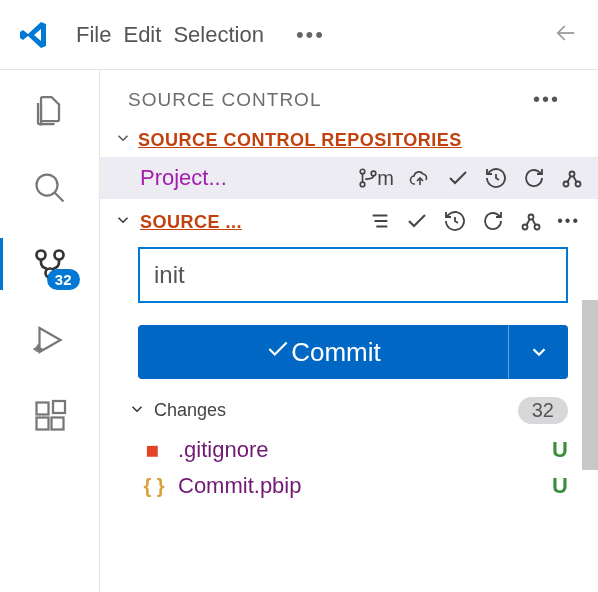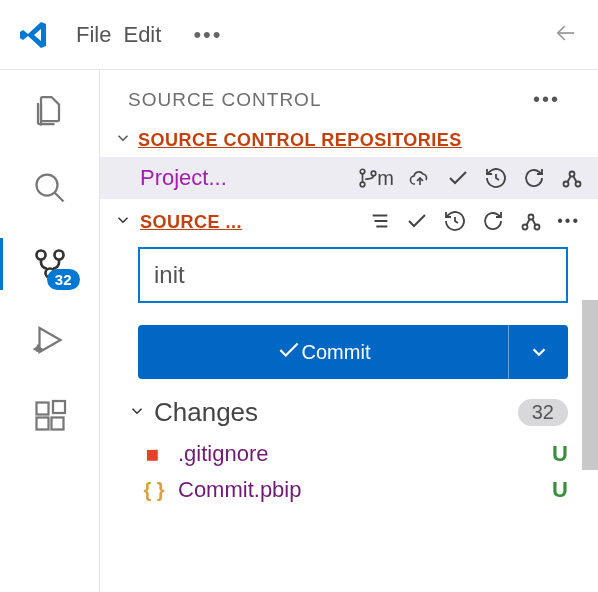--- a/index.html
+++ b/index.html
@@ -170,38 +170,38 @@
       cursor: pointer;
       border-radius: 4px;
       overflow: hidden;
     }
     .commit-btn-main {
       flex: 1;
       display: flex;
       align-items: center;
       justify-content: center;
       gap: 0;
-      font-size: 20px;
+      font-size: 26px;
     }
     .commit-btn-split {
       width: 60px;
       height: 100%;
       border-left: 1px solid rgba(255,255,255,0.4);
       display: flex;
       align-items: center;
       justify-content: center;
     }
 
     .changes-header {
       display: flex;
       align-items: center;
       padding: 18px 30px 8px 28px;
       gap: 8px;
     }
-    .changes-title { font-size: 26px; color: #444; }
+    .changes-title { font-size: 18px; color: #444; }
     .changes-count {
       margin-left: auto;
       background: #d8d8da;
       color: #555;
       border-radius: 16px;
       padding: 2px 14px;
       font-size: 20px;
     }
 
     .file-row {
@@ -226,20 +226,21 @@
 
 <div class="titlebar">
   <span class="vscode-logo">
     <svg viewBox="0 0 32 32" width="32" height="32">
       <path d="M23 3 L28 5 L28 27 L23 29 L10 17 L5 21 L2 19 L2 13 L5 11 L10 15 Z M23 10 L16 16 L23 22 Z" fill="#0078d4"></path>
     </svg>
   </span>
   <div class="menu-items">
     <span class="menu-item">File</span>
     <span class="menu-item">Edit</span>
+    <span class="menu-item">Selection</span>
   </div>
   <span class="titlebar-ellipsis">•••</span>
   <div class="titlebar-right">
     <span class="back-arrow">
       <svg width="28" height="28" viewBox="0 0 24 24" fill="none" stroke="currentColor" stroke-width="1.5">
         <path d="M19 12H5"></path>
           <path d="M11 6l-6 6 6 6"></path>
       </svg>
     </span>
   </div>

